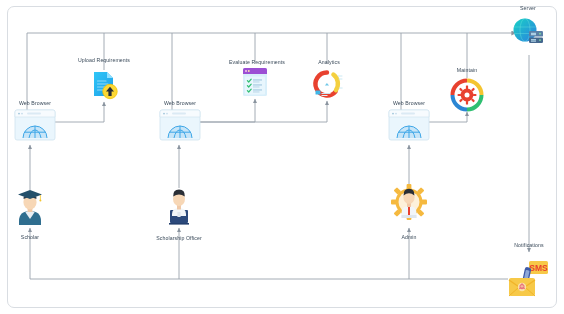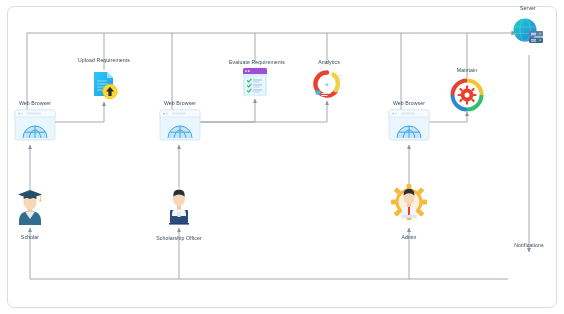--- a/index.html
+++ b/index.html
@@ -286,13 +286,30 @@
       <circle cx="20" cy="20" r="10.5" fill="#fdf1da"></circle>
       <path d="M12.5,31 q0,-7 7.5,-7 q7.5,0 7.5,7 v5 H12.5 Z" fill="#f2f6f9"></path>
       <rect x="18" y="19" width="4" height="6" fill="#f0c9a8"></rect>
       <ellipse cx="20" cy="15.4" rx="5.6" ry="6.4" fill="#f7d7b6"></ellipse>
       <path d="M14.6,13.4 q5.4,-4.2 10.8,0 q0.4,-6.6 -5.4,-6.6 q-5.8,0 -5.4,6.6 z" fill="#2b2f36"></path>
       <rect x="19" y="25" width="2" height="11" fill="#e8412f"></rect>
       <path d="M12.5,33 h15 v3 h-15 z" fill="#dfe7ee"></path>
     </svg>
   </div>
 
+  <div class="node" style="left:529px;top:279px">
+    <svg class="ico" width="46" height="44" viewBox="0 0 46 44">
+      <rect x="23" y="4" width="19" height="13" rx="1.6" fill="#f7c948"></rect>
+      <text x="32.5" y="14" font-family="Liberation Sans, sans-serif" font-size="8.5" font-weight="bold" fill="#e8412f" text-anchor="middle">SMS</text>
+      <path d="M23,17 l-3.5,3.8 l0.4,-3.8 z" fill="#f7c948"></path>
+      <g>
+        <rect x="16.5" y="10" width="6.4" height="26" rx="2.6" fill="#3f5aa6" transform="rotate(12 19.7 23)"></rect>
+        <rect x="17.8" y="13" width="3.8" height="19" rx="1" fill="#8fa8d8" transform="rotate(12 19.7 23)"></rect>
+      </g>
+      <rect x="3" y="21" width="26" height="18" rx="2" fill="#f7c948"></rect>
+      <path d="M3,23 L16,32 L29,23" fill="none" stroke="#f0b429" stroke-width="1.4"></path>
+      <path d="M3,39 L12.5,30.5 M29,39 L19.5,30.5" stroke="#f0b429" stroke-width="1" fill="none"></path>
+      <circle cx="16" cy="30" r="4.2" fill="#fbe2a8"></circle>
+      <path d="M13.6,31.6 q2.4,-3.2 4.8,0 M16,26.6 v1.4" stroke="#e8727f" stroke-width="1.1" fill="none" stroke-linecap="round"></path>
+      <circle cx="16" cy="29.6" r="2" fill="none" stroke="#e8727f" stroke-width="1.1"></circle>
+    </svg>
+  </div>
 </div>
 
 </body></html>

